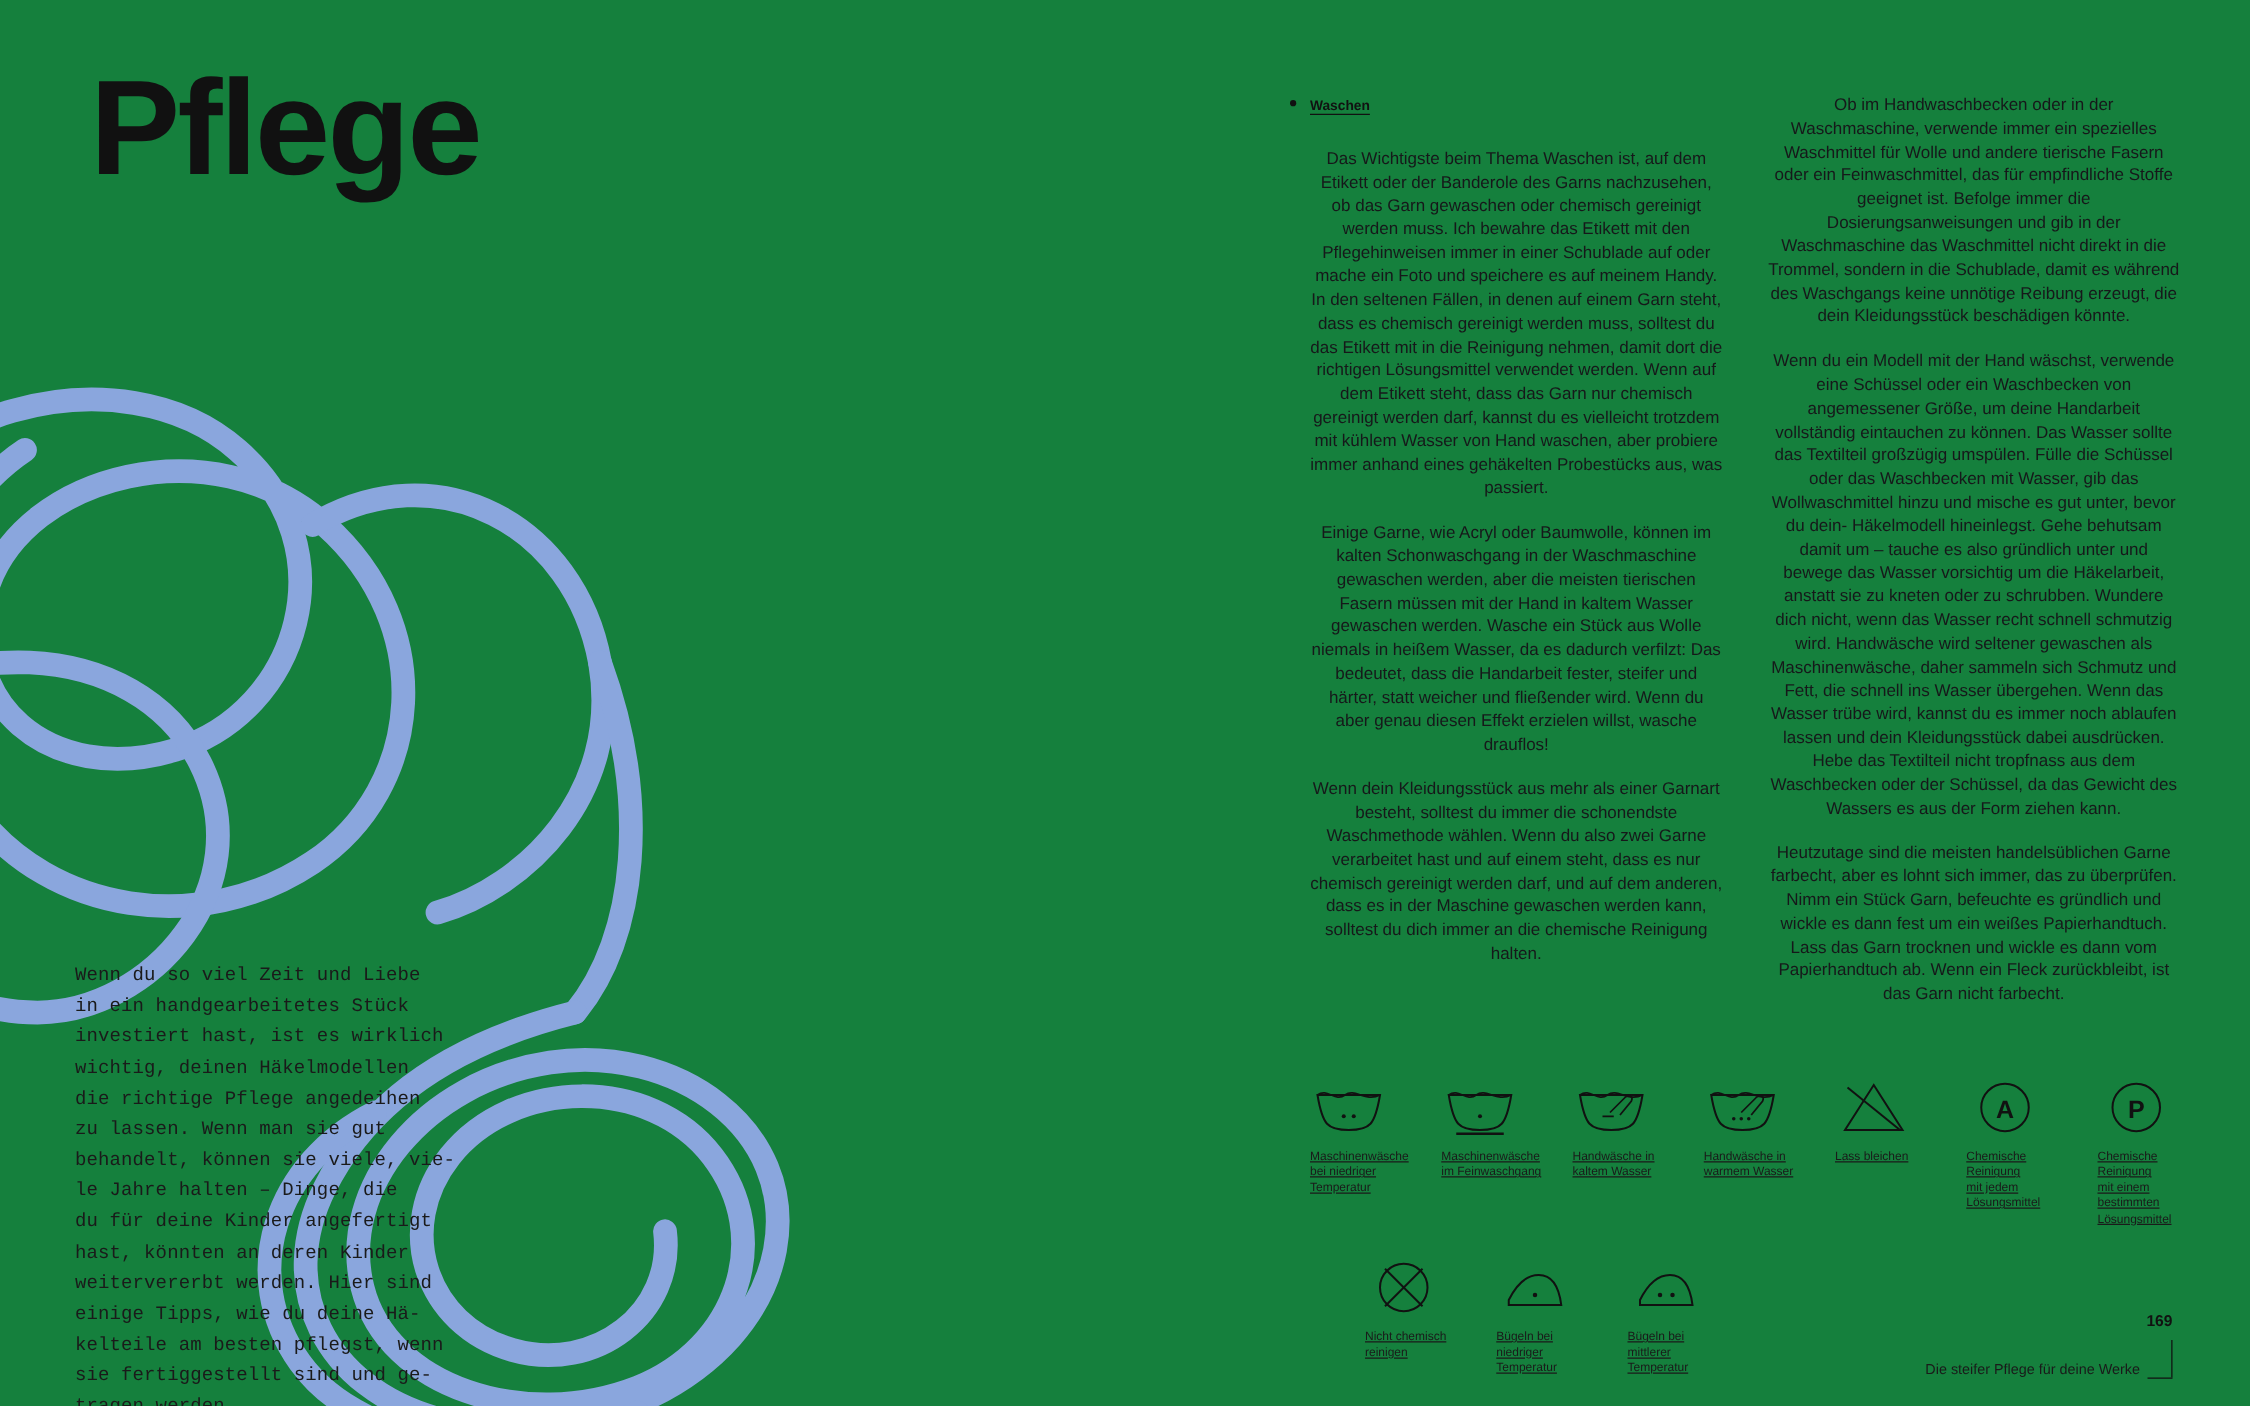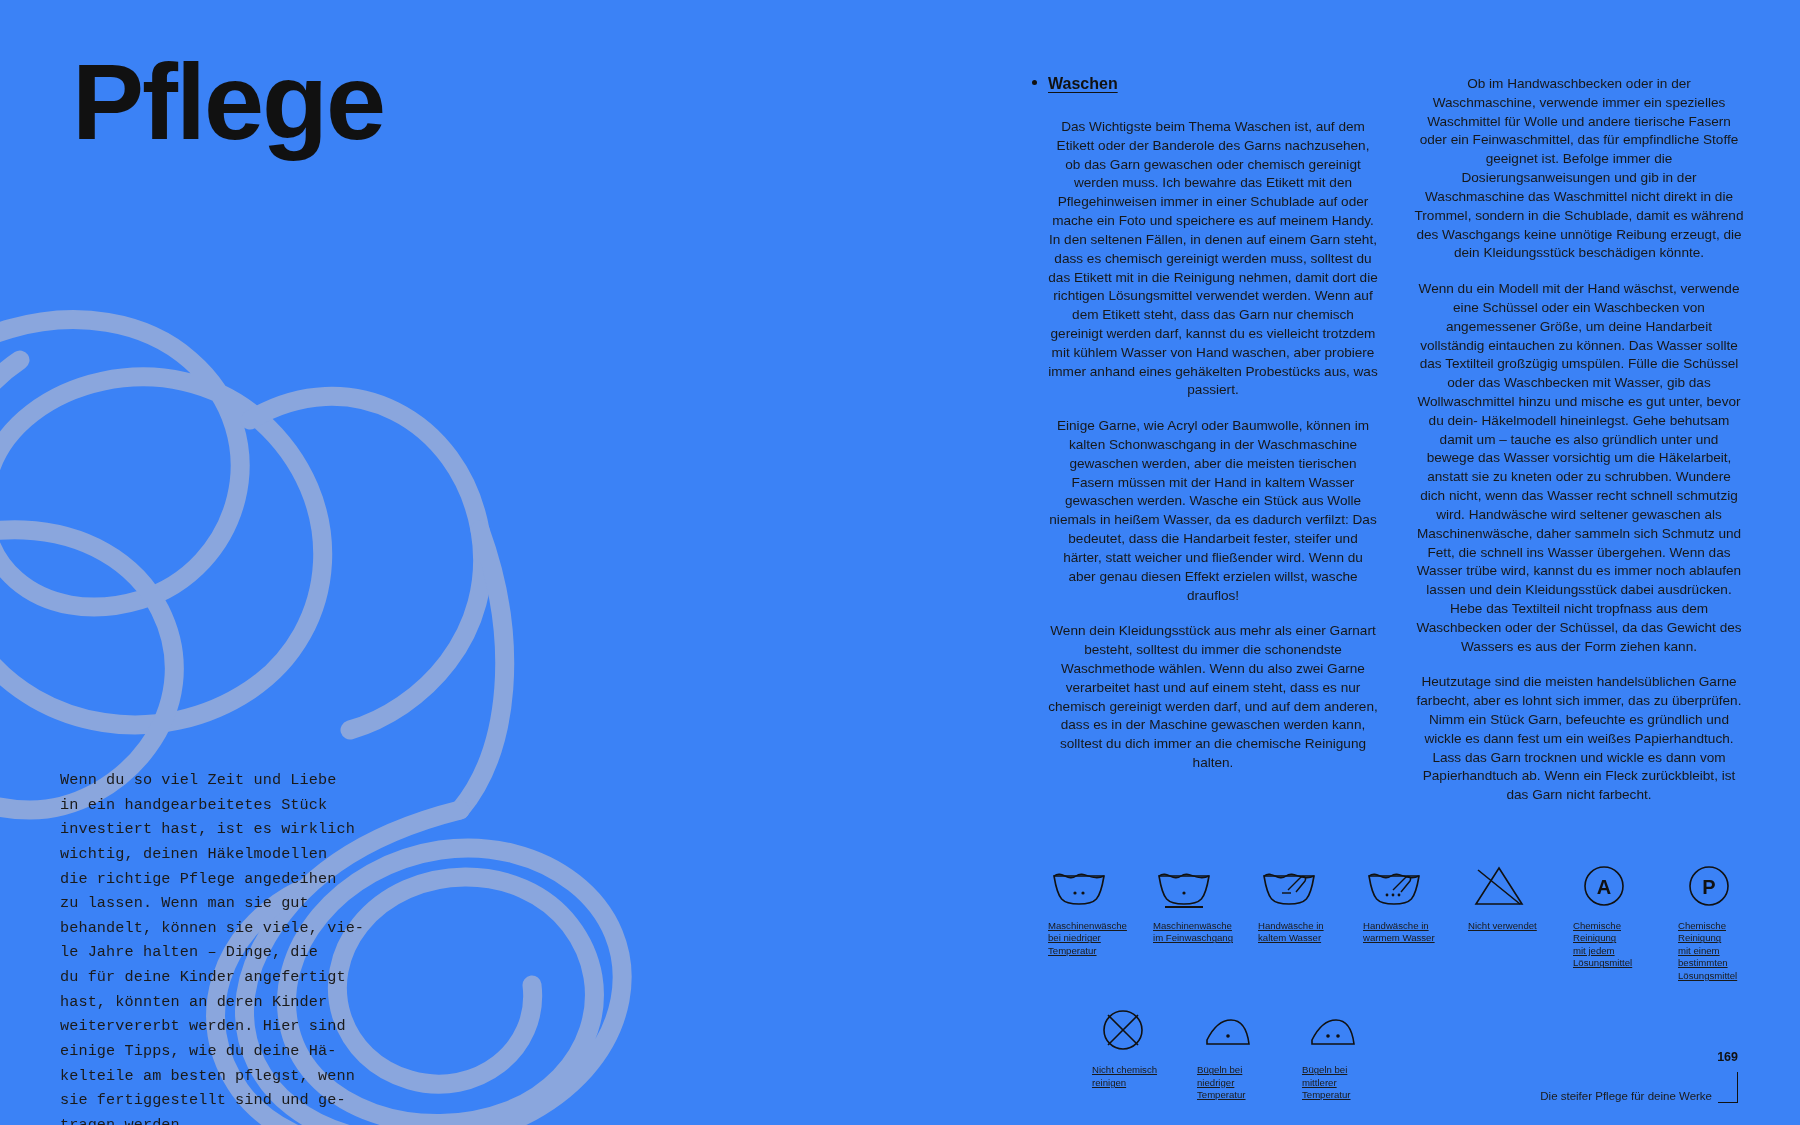--- a/index.html
+++ b/index.html
@@ -11,21 +11,21 @@
     height: 1125px;
     background: #fbe6dc;
     font-family: "Liberation Sans", sans-serif;
     overflow: hidden;
     position: relative;
   }
 
   .page {
     position: absolute;
     inset: 0;
-    background: #3b82f6;
+    background: #15803d;
   }
 
   
   .swirl {
     position: absolute;
     left: -80px;
     top: 170px;
     width: 1020px;
     height: 990px;
     pointer-events: none;
@@ -68,21 +68,21 @@
   .bullet-dot {
     position: absolute;
     left: -16px;
     top: 5px;
     width: 5px;
     height: 5px;
     border-radius: 50%;
     background: #111;
   }
   .bullet-label {
-    font-size: 16px;
+    font-size: 11px;
     font-weight: 600;
     text-decoration: underline;
     text-underline-offset: 3px;
     color: #111;
   }
 
   .col {
     position: absolute;
     width: 330px;
     font-size: 13.6px;
@@ -263,21 +263,21 @@
         </svg>
         <div class="sym-cap">Handwäsche in
 warmem Wasser</div>
       </div>
 
       <div class="sym">
         <svg class="sym-box" viewBox="0 0 62 52" fill="none" stroke="#111" stroke-width="1.6">
           <path d="M31 8 L54 44 L8 44 Z"></path>
           <path d="M10 10 L52 44"></path>
         </svg>
-        <div class="sym-cap">Nicht verwendet</div>
+        <div class="sym-cap">Lass bleichen</div>
       </div>
 
       <div class="sym">
         <svg class="sym-box" viewBox="0 0 62 52" fill="none" stroke="#111" stroke-width="1.6">
           <circle cx="31" cy="26" r="19"></circle>
           <text x="31" y="34" font-family="Liberation Sans, sans-serif" font-size="20" font-weight="bold" text-anchor="middle" fill="#111" stroke="none">A</text>
         </svg>
         <div class="sym-cap">Chemische
 Reinigung
 mit jedem

